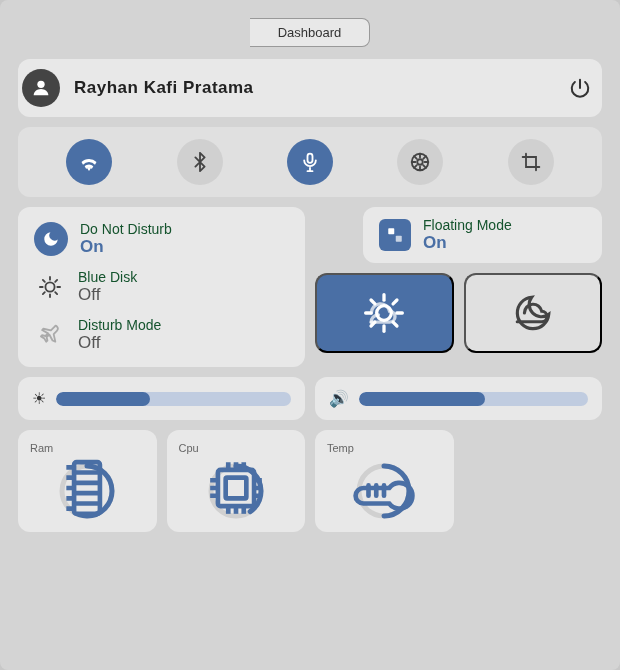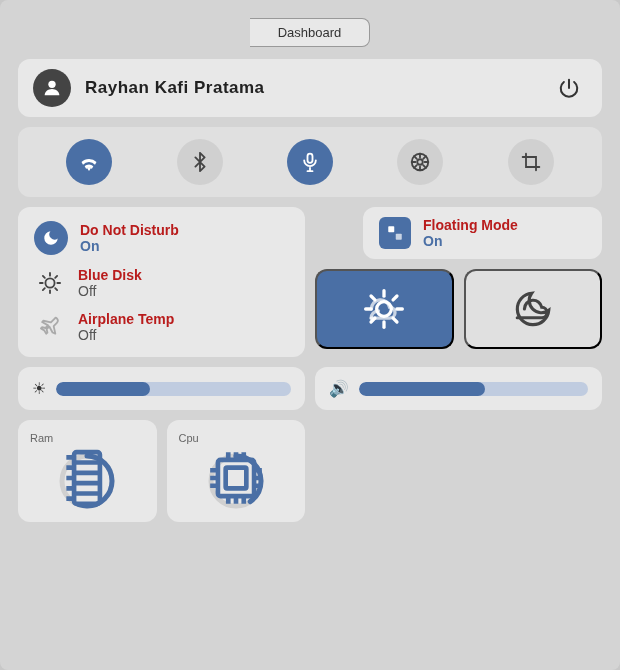--- a/index.html
+++ b/index.html
@@ -43,21 +43,21 @@
     .tab-btn.active {
       background: #e8e8e8;
       border-color: #999;
     }
     
     .user-row {
       display: flex;
       align-items: center;
       background: #e8e8e8;
       border-radius: 12px;
-      padding: 10px 15px;
+      padding: 10px 4px;
       gap: 14px;
     }
     .avatar {
       width: 38px;
       height: 38px;
       background: #444;
       border-radius: 50%;
       display: flex;
       align-items: center;
       justify-content: center;
@@ -144,25 +144,25 @@
     .setting-icon.active-circle {
       background: #4a6fa5;
       border-radius: 50%;
       color: #fff;
       width: 34px;
       height: 34px;
     }
     .setting-text {}
     .setting-title {
       font-size: 14px;
-      font-weight: 700;
-      color: #b91c1c;
+      font-weight: 400;
+      color: #14532d;
     }
     .setting-status {
-      font-size: 14px;
+      font-size: 17px;
       color: #555;
     }
     .setting-status.on { color: #4a6fa5; font-weight: 600; }
     
     .settings-right {
       display: flex;
       flex-direction: column;
       gap: 10px;
     }
     .floating-mode-card {
@@ -407,21 +407,21 @@
         </div>
       </div>
 
       <div class="setting-item">
         <div class="setting-icon">
           <svg width="22" height="22" viewBox="0 0 24 24" fill="none" stroke="#aaa" stroke-width="2" stroke-linecap="round" stroke-linejoin="round">
             <path d="M17.8 19.2L16 11l3.5-3.5C21 6 21 4 19.5 2.5S18 2 16.5 3.5L13 7l-8.2-1.8-1.4 1.4 6.5 3.6-2.9 2.9-3.6-.9-1.3 1.3 3.6 2.2 2.2 3.6 1.3-1.3-.9-3.6 2.9-2.9 3.6 6.5z"></path>
           </svg>
         </div>
         <div class="setting-text">
-          <div class="setting-title">Airplane Temp</div>
+          <div class="setting-title">Disturb Mode</div>
           <div class="setting-status">Off</div>
         </div>
       </div>
     </div>
 
     <div class="settings-right">
       <div class="floating-mode-card">
         <div class="floating-icon">
           <svg width="18" height="18" viewBox="0 0 24 24" fill="white">
             <rect x="3" y="3" width="8" height="8" rx="1"></rect>
@@ -525,16 +525,35 @@
               <line x1="2" y1="15" x2="5" y2="15"></line>
               <line x1="19" y1="9" x2="22" y2="9"></line>
               <line x1="19" y1="12" x2="22" y2="12"></line>
               <line x1="19" y1="15" x2="22" y2="15"></line>
             </svg>
           </span>
         </div>
       </div>
     </div>
 
+    <div class="stat-card">
+      <span class="stat-label">Temp</span>
+      <div class="stat-circle-wrap">
+        <div class="stat-circle">
+          <svg viewBox="0 0 62 62">
+            <circle class="stat-circle-bg" cx="31" cy="31" r="25"></circle>
+            <circle class="stat-circle-fg" cx="31" cy="31" r="25" stroke-dasharray="157" stroke-dashoffset="79"></circle>
+          </svg>
+          <span class="stat-inner-icon">
+            <svg width="20" height="24" viewBox="0 0 16 24" fill="none" stroke="#4a6fa5" stroke-width="1.8" stroke-linecap="round">
+              <path d="M8 14V4a3 3 0 0 0-6 0v10a5 5 0 1 0 6 0z"></path>
+              <line x1="5" y1="6" x2="9" y2="6"></line>
+              <line x1="5" y1="9" x2="9" y2="9"></line>
+              <line x1="5" y1="12" x2="9" y2="12"></line>
+            </svg>
+          </span>
+        </div>
+      </div>
+    </div>
 
   </div>
 
 </div>
 
 </body></html>

